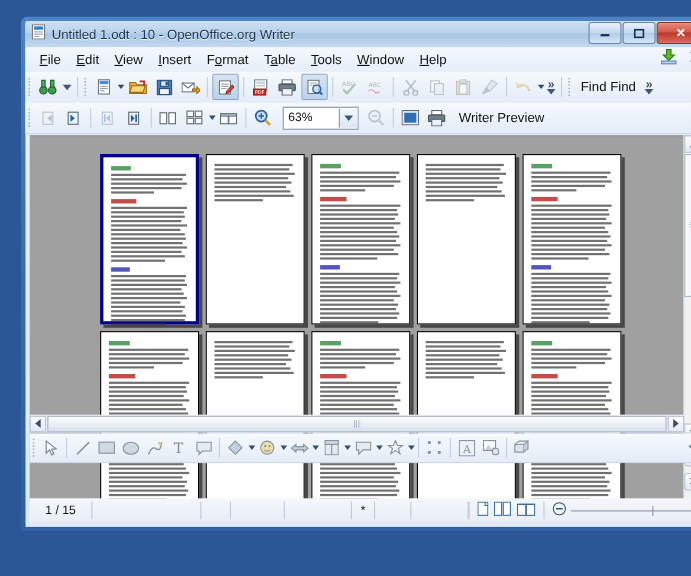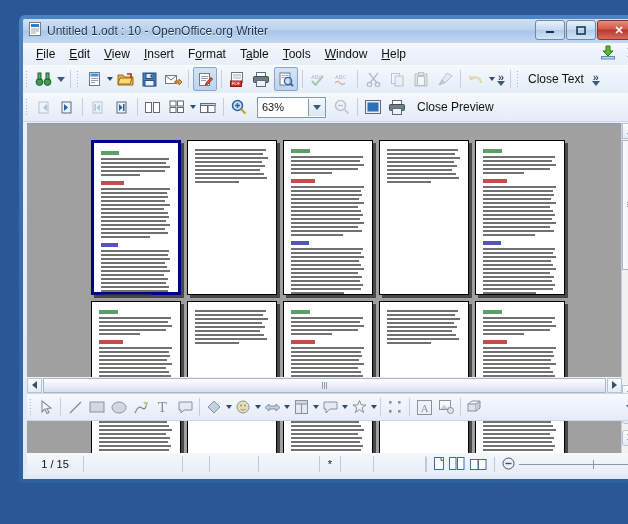--- a/index.html
+++ b/index.html
@@ -384,21 +384,21 @@
     </div>
     <span class="caret"></span>
 
     <div class="chevbox">
       <span class="chev">»</span>
       <span class="spin-down"></span>
     </div>
 
     <div class="tsep"></div>
     <div class="grip"></div>
-    <span class="findtext">Close Text</span>
+    <span class="findtext">Find Find</span>
     <div class="chevbox" style="margin-left:6px;">
       <span class="chev">»</span>
       <span class="spin-down"></span>
     </div>
   </div>
 
   <div class="toolbar" id="toolbar-preview">
     <div class="grip"></div>
 
     <div class="tbtn disabled">
@@ -487,21 +487,21 @@
     </div>
     <div class="tbtn">
       <svg width="16" height="15" viewBox="0 0 16 15">
         <rect x="3.5" y="0.5" width="9" height="4" fill="#fff" stroke="#5f6b78"></rect>
         <rect x="0.5" y="4.5" width="15" height="6" rx="1" fill="#707c89" stroke="#424d59"></rect>
         <rect x="3.5" y="8.5" width="9" height="6" fill="#eef2f6" stroke="#5f6b78"></rect>
         <rect x="12" y="6" width="2.5" height="1.5" fill="#4fa832"></rect>
       </svg>
     </div>
 
-    <span class="close-preview">Close Preview</span>
+    <span class="close-preview">Writer Preview</span>
 
     <div class="chevbox" style="margin-left:auto;margin-right:4px;">
       <span class="spin-down"></span>
     </div>
   </div>
 
   <div class="canvas-area">
     <div class="pages" id="pages-container">
         <div class="page selected" style="left: 64px; top: 16px;">
           <div class="pg-inner">

